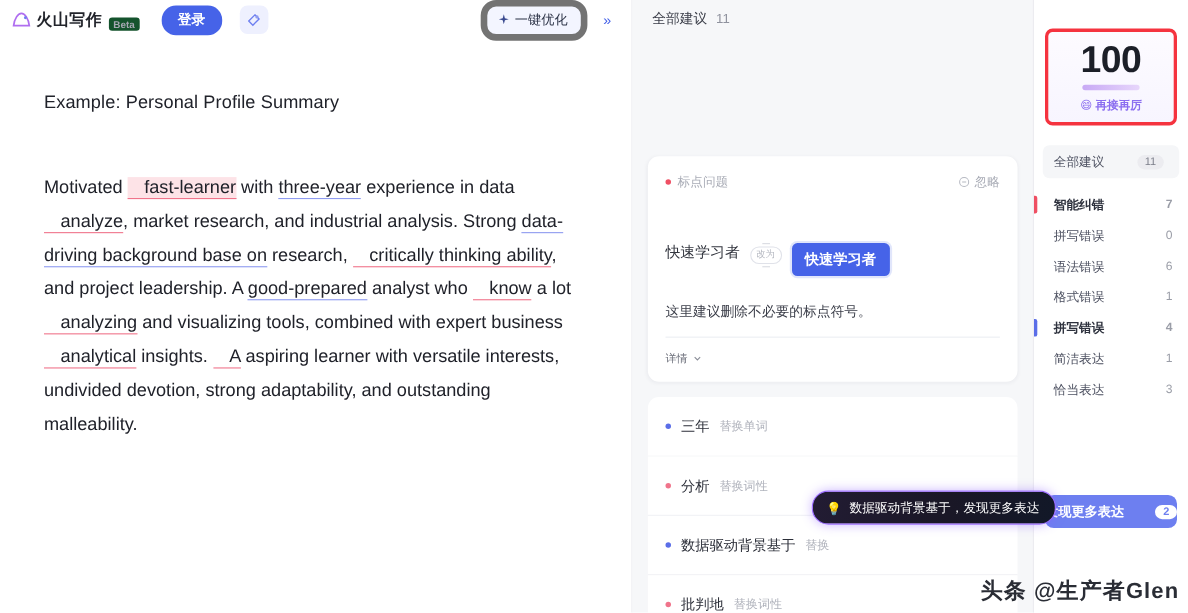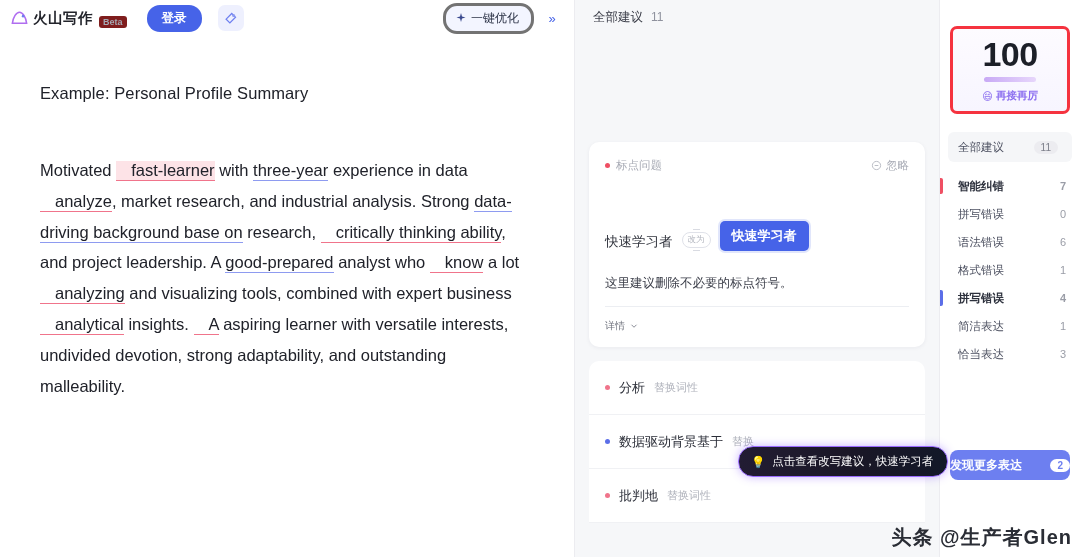--- a/index.html
+++ b/index.html
@@ -18,40 +18,40 @@
   .topbar {
     height: 36px; display: flex; align-items: center; padding: 0 10px;
     gap: 8px; position: relative;
   }
   .logo-wrap { display: flex; align-items: flex-end; gap: 4px; }
   .logo-mark { width: 19px; height: 19px; display: block; }
   .logo-text {
     font-size: 14.5px; font-weight: 700; color: #22242b; letter-spacing: .5px;
   }
   .beta-tag {
-    font-size: 9px; color: #a6a8b3; background: #7f1d1d;
+    font-size: 9px; color: #a6a8b3; background: #14532d;
     padding: 1px 4px; border-radius: 3px; margin-left: 2px; font-weight: 600;
   }
   .login-btn {
     background: #4663e8; color: #fff; font-size: 12.5px; font-weight: 600;
     border: none; border-radius: 13px; padding: 5px 15px; cursor: pointer;
     margin-left: 12px;
   }
   .magic-icon-btn {
     width: 26px; height: 26px; border-radius: 7px; background: #eef0fe;
     display: flex; align-items: center; justify-content: center;
     margin-left: 8px; cursor: pointer;
   }
   .topbar-right {
     position: absolute; right: 10px; top: 0; height: 36px;
     display: flex; align-items: center; gap: 6px;
   }
   .optimize-btn {
     display: flex; align-items: center; gap: 4px;
-    background: #f3f5ff; border: 3px solid #737373; border-radius: 14px;
+    background: #f3f5ff; border: 6px solid #737373; border-radius: 14px;
     padding: 4px 12px 4px 9px; font-size: 12px; color: #2b3246; cursor: pointer;
     font-weight: 500;
   }
   .chev-btn {
     width: 24px; height: 24px; border-radius: 6px;
     display: flex; align-items: center; justify-content: center;
     color: #4663e8; font-size: 13px; cursor: pointer;
   }
 
   .doc { padding: 48px 40px 0 40px; }
@@ -93,21 +93,21 @@
     margin-bottom: 18px;
   }
   .card-tag { display: flex; align-items: center; gap: 6px; }
   .dot { width: 5px; height: 5px; border-radius: 50%; display: inline-block; }
   .dot.red { background: #ef4f63; }
   .card-tag-label { font-size: 11.5px; color: #a9acb6; }
   .ignore {
     display: flex; align-items: center; gap: 4px;
     font-size: 11.5px; color: #a9acb6; cursor: pointer;
   }
-  .repl-row { display: flex; align-items: flex-end; gap: 9px; margin-bottom: 24px; margin-top: 48px; }
+  .repl-row { display: flex; align-items: flex-start; gap: 9px; margin-bottom: 24px; margin-top: 48px; }
   .repl-old { font-size: 13.5px; color: #33363f; }
   .arrow-pill {
     display: flex; align-items: center; gap: 2px; flex-direction: column;
   }
   .arrow-line { width: 7px; height: 1px; background: #d9dbe2; }
   .mini-pill {
     border: 1px solid #e0e2e9; border-radius: 9px; font-size: 8.5px;
     color: #b3b6bf; padding: 1px 5px; line-height: 1.4;
   }
   .repl-new {
@@ -278,39 +278,44 @@
       <div class="card-detail">
         <span>详情</span>
         <svg width="10" height="10" viewBox="0 0 24 24">
           <path d="M6 9 l6 6 6 -6" fill="none" stroke="#8a8d97" stroke-width="2.4"></path>
         </svg>
       </div>
     </div>
 
     <div id="sugg-rows">
         <div class="sugg-row">
+          <span class="dot" style="background: rgb(91, 110, 232);"></span>
+          <span class="sugg-word">三年</span>
+          <span class="sugg-type">替换单词</span>
+        </div>
+        <div class="sugg-row">
           <span class="dot" style="background: rgb(240, 116, 139);"></span>
           <span class="sugg-word">分析</span>
           <span class="sugg-type">替换词性</span>
         </div>
         <div class="sugg-row">
           <span class="dot" style="background: rgb(91, 110, 232);"></span>
           <span class="sugg-word">数据驱动背景基于</span>
           <span class="sugg-type">替换</span>
         </div>
         <div class="sugg-row">
           <span class="dot" style="background: rgb(240, 116, 139);"></span>
           <span class="sugg-word">批判地</span>
           <span class="sugg-type">替换词性</span>
         </div>
       </div>
 
     <div class="tooltip">
       <span>💡</span>
-      <span>点击查看改写建议，快速学习者</span>
+      <span>数据驱动背景基于，发现更多表达</span>
     </div>
   </div>
 
   <div class="side-col">
     <div class="score-box">
       <div class="score-num">100</div>
       <div class="score-underline"></div>
       <div class="score-label">
         <span>😄</span>
         <span>再接再厉</span>

